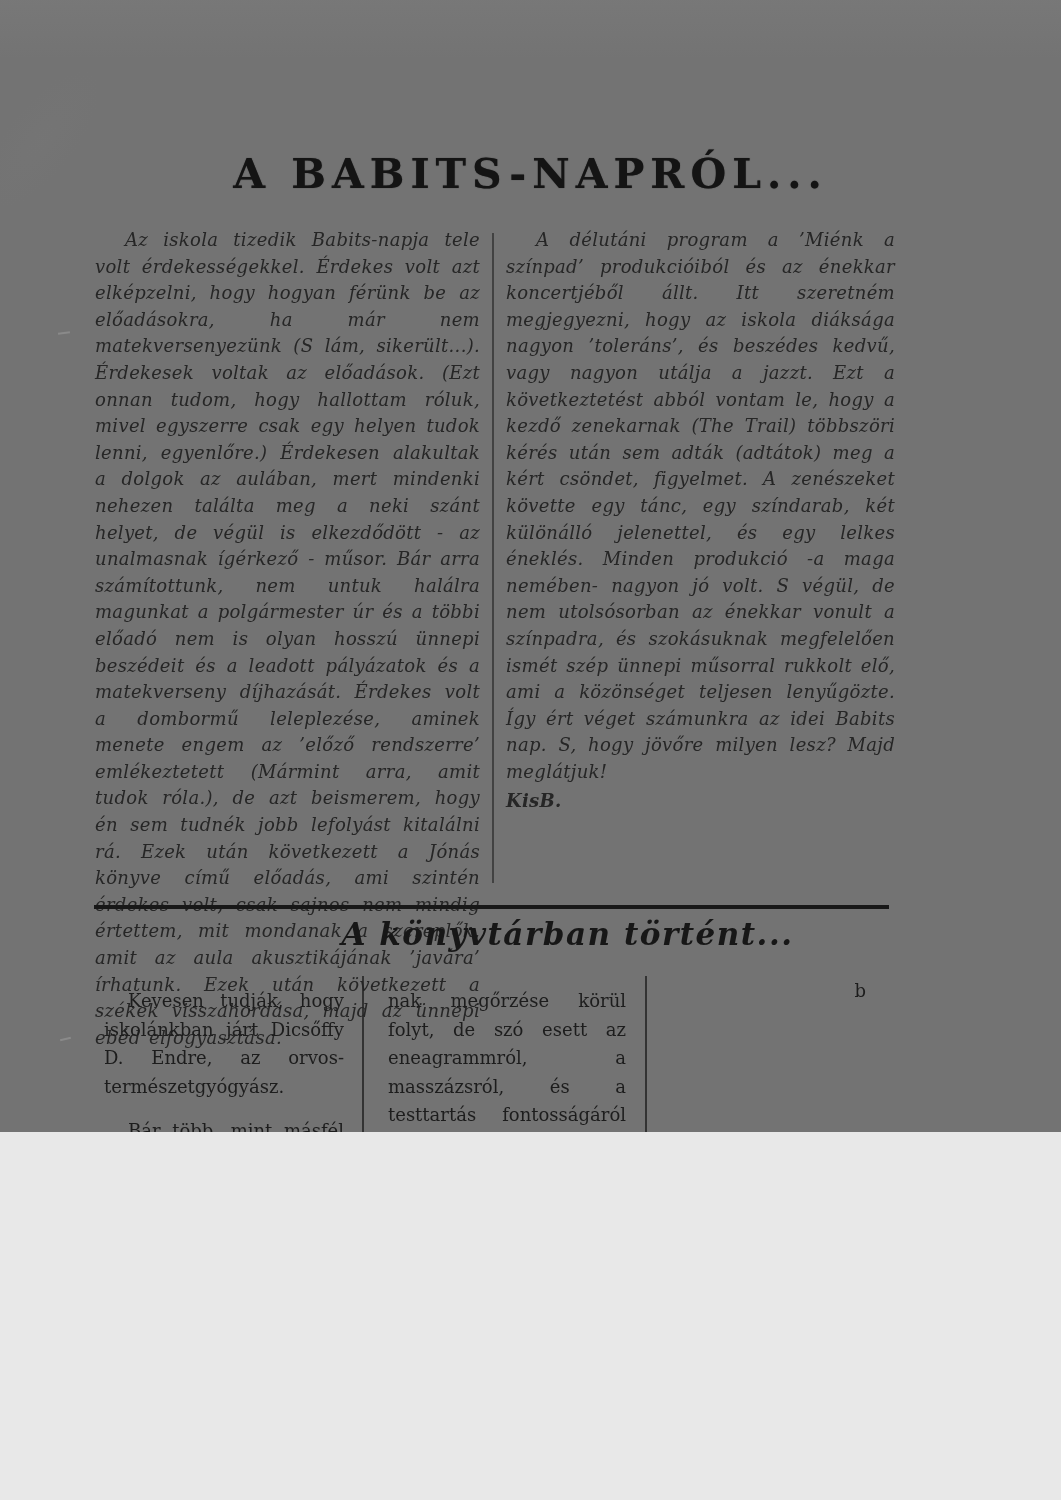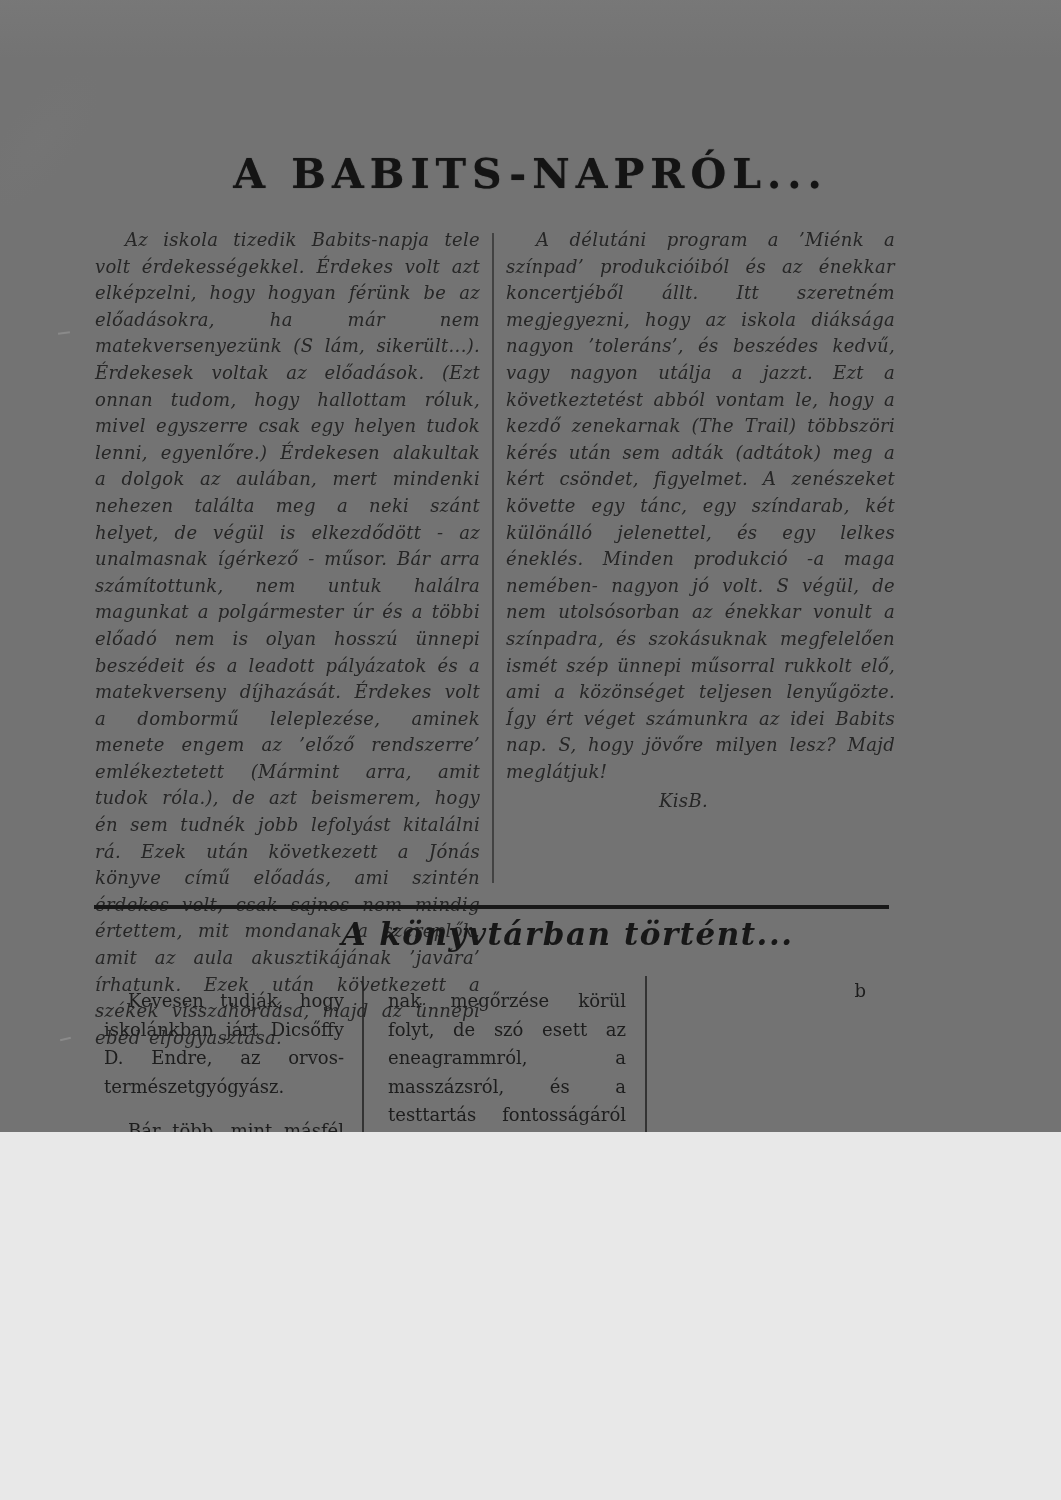--- a/index.html
+++ b/index.html
@@ -35,21 +35,21 @@
     font-style:italic; font-size:18px; line-height:26.6px;
     letter-spacing:.3px; word-spacing:2.5px; color:#262626;
   }
   .script-col p { margin:0; text-indent:30px; }
   .col-left  { left:95px;  width:385px; }
   .col-right { left:506px; width:389px; }
   .vrule-top {
     position:absolute; left:492px; top:233px; width:2px; height:650px;
     background:rgba(40,40,40,.65);
   }
-  .sig-right { text-align:center; padding-right:34px; font-weight:normal; text-indent:0 !important; margin-top:3px !important; }
+  .sig-right { text-align:left; padding-right:34px; font-weight:bold; text-indent:0 !important; margin-top:3px !important; }
 
   
   .hrule {
     position:absolute; left:94px; top:905px; width:795px; height:4px;
     background:#181818;
   }
   .subhead {
     position:absolute; top:916px; left:0; width:100%;
     text-align:center; font-style:italic; font-weight:bold;
     font-size:31px; letter-spacing:1.5px; color:#171717;margin-left:37px;

